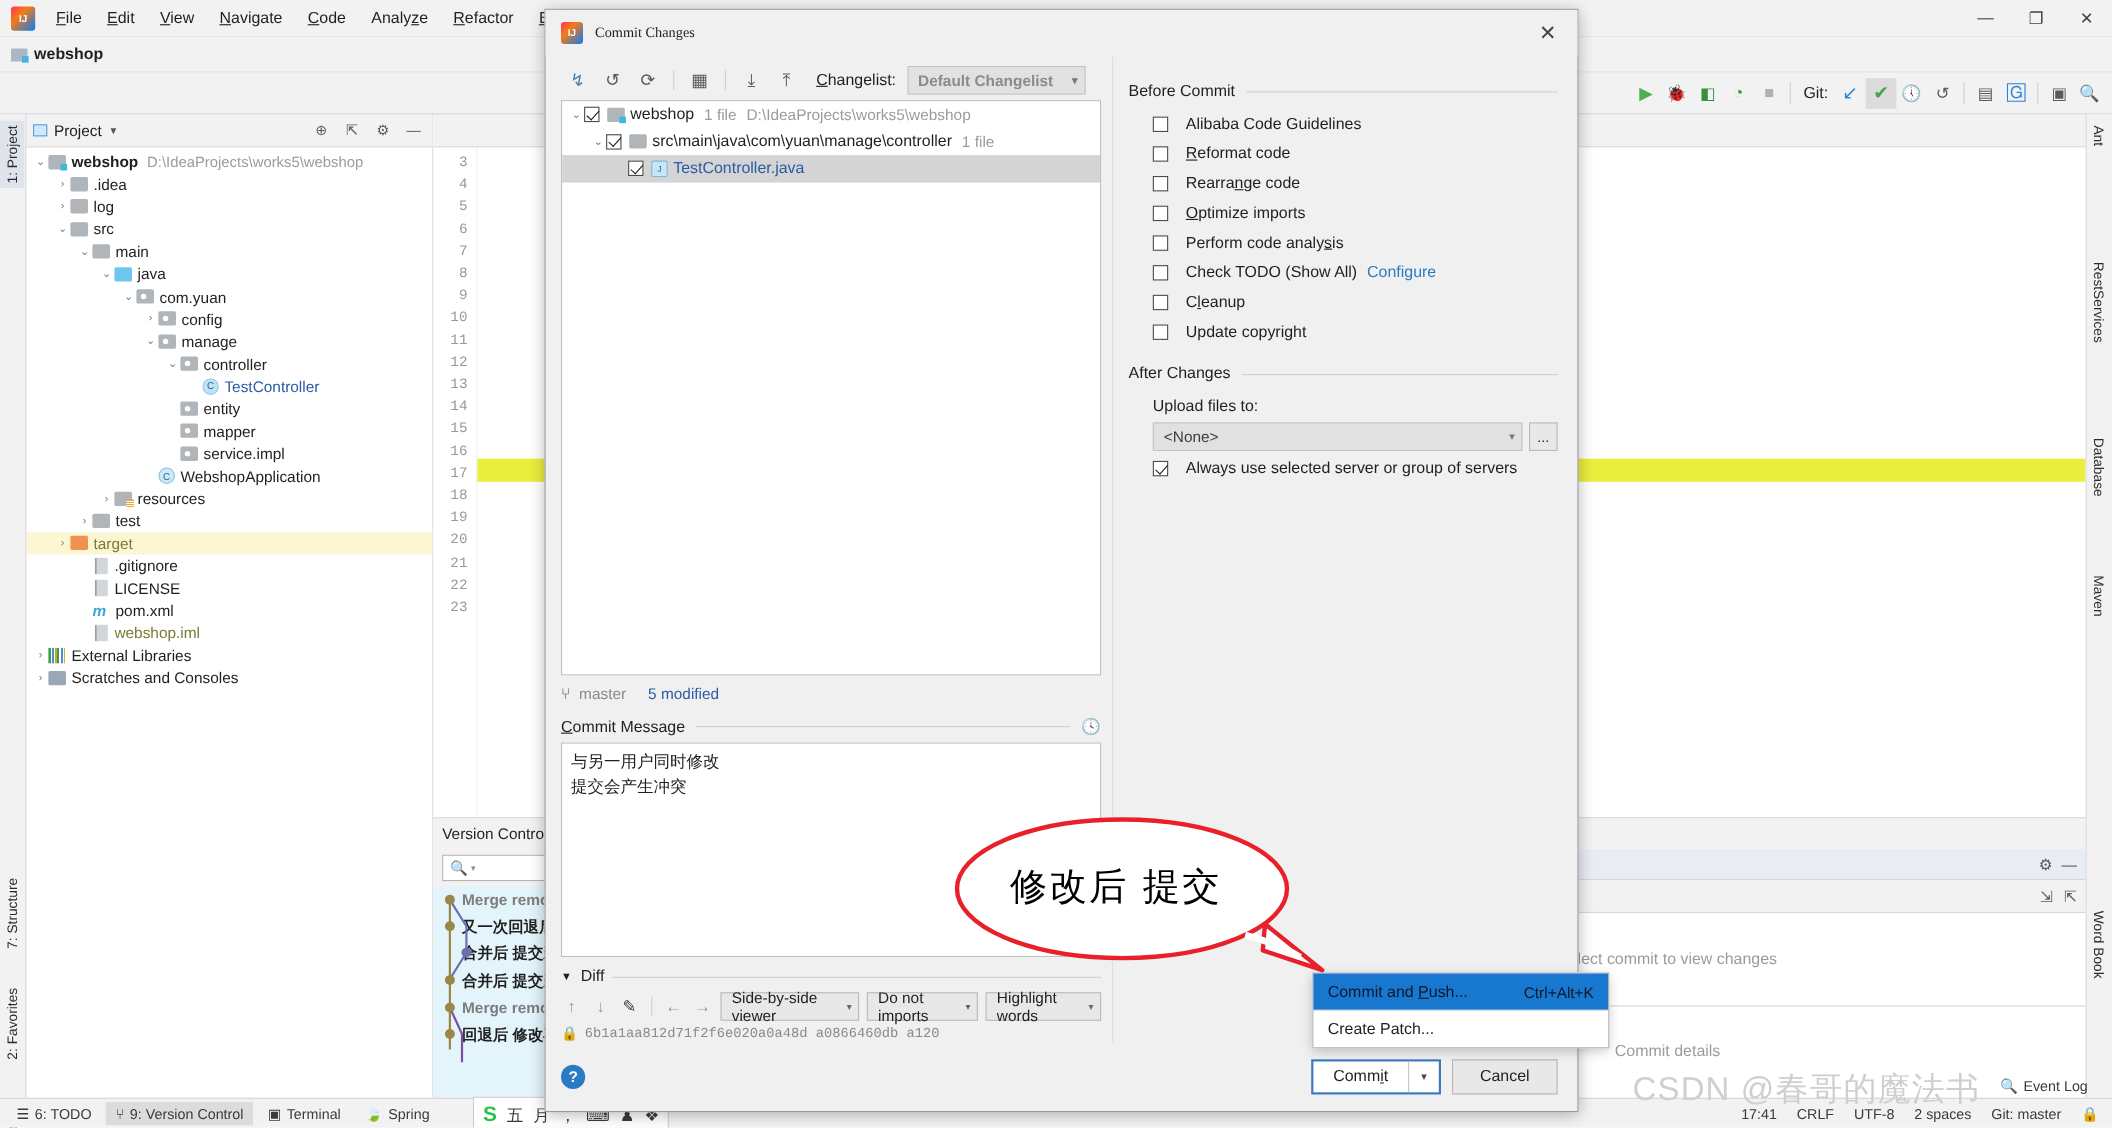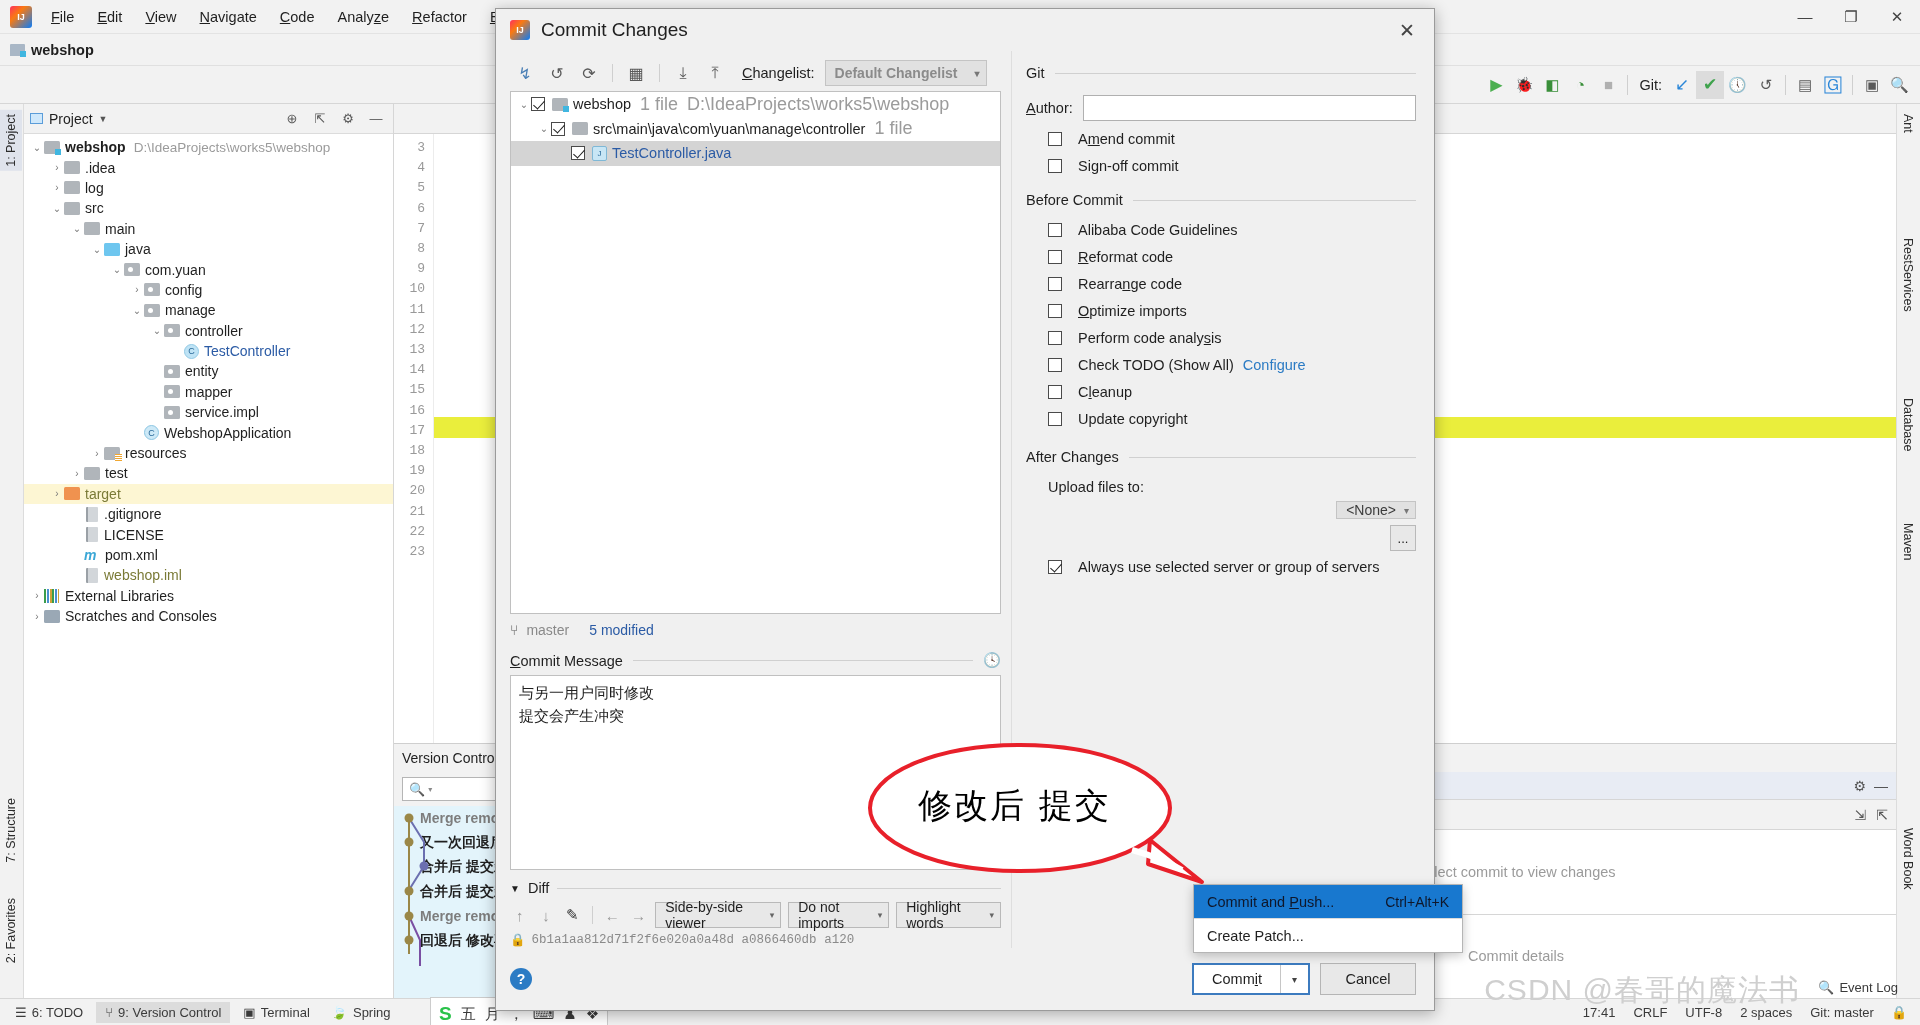--- a/index.html
+++ b/index.html
@@ -131,21 +131,21 @@
                white-space:nowrap; pointer-events:none;}
   .ime { position:absolute; left:430px; bottom:-6px; height:34px; background:#fff; border:1px solid #ccc;
          display:flex; align-items:center; gap:9px; padding:0 8px; font-size:15px;}
   .ime .s { color:#29c24a; font-weight:bold; font-size:19px;}
 
   
   .dlg { position:absolute; left:495px; top:8px; width:940px; height:1003px; background:#f0f0f0;
          border:1px solid #9a9a9a; box-shadow:0 3px 14px rgba(0,0,0,.30); display:flex; flex-direction:column; z-index:40;}
   .dlg-title { height:42px; display:flex; align-items:center; padding:0 6px 0 14px; background:#f0f0f0;}
   .dlg-title .ij-logo { width:20px; height:20px; margin:0 11px 0 0;}
-  .dlg-title .t { font-size:19px; }
+  .dlg-title .t { font-size:13px;font-family:Liberation Serif, serif; }
   .dlg-title .x { margin-left:auto; width:42px; height:38px; display:flex; align-items:center; justify-content:center;
                   font-size:19px; color:#444;}
   .dlg-body { flex:1; display:flex; min-height:0; padding:0 0 0 0;}
   .dlg-left { width:515px; display:flex; flex-direction:column; padding:4px 10px 0 14px;}
   .dlg-right { flex:1; padding:6px 18px 0 14px; border-left:1px solid #dedede;}
 
   .ctb { height:36px; display:flex; align-items:center; gap:2px; }
   .ctb .ic { width:30px; height:28px; display:flex; align-items:center; justify-content:center; color:#4a7fb5; font-size:16px;}
   .ctb .ic.gray { color:#5a5a5a; }
   .ctb .sep { width:1px; height:18px; background:#cfcfcf; margin:0 6px;}
@@ -158,21 +158,21 @@
 
   .filetree { flex:1; background:#fff; border:1px solid #c0c0c0; min-height:0; overflow:hidden; font-size:14.5px;}
   .ftrow { height:24.5px; display:flex; align-items:center; white-space:nowrap; padding-right:6px;}
   .ftrow.sel { background:#d4d4d4; }
   .cb { width:14px; height:14px; border:1.4px solid #4a4a4a; background:#fff; margin-right:7px; flex:none;
         position:relative; display:inline-block;}
   .cb.on:after{content:"";position:absolute;left:3.5px;top:-0.5px;width:5px;height:10px;border:solid #1f1f1f;
         border-width:0 1.8px 1.8px 0;transform:rotate(42deg);}
   .fname { color:#1f1f1f; }
   .fname.blue { color:#2b5ba5; }
-  .fmeta { color:#9b9b9b; margin-left:9px; font-size:18px;}
+  .fmeta { color:#9b9b9b; margin-left:9px; font-size:14px;}
 
   .branchrow { height:32px; display:flex; align-items:center; gap:8px; font-size:14px;}
   .branchrow .bi { color:#5a5a5a; font-size:14px;}
   .branchrow .bn { color:#8a8a8a; }
   .branchrow .mod { color:#2b5ba5; margin-left:12px;}
 
   .seclabel { display:flex; align-items:center; gap:10px; font-size:14.5px; margin:6px 0 6px;}
   .seclabel .line { flex:1; height:1px; background:#d0d0d0;}
   .msgbox { flex:none; height:195px; background:#fff; border:1px solid #c0c0c0; padding:5px 8px; font-size:15px;
             line-height:23px; overflow:hidden;}
@@ -187,21 +187,21 @@
               display:flex; align-items:center; gap:6px; overflow:hidden; white-space:nowrap;}
 
   .grp { font-size:14.5px; }
   .grp .hd { display:flex; align-items:center; gap:10px; margin:8px 0 14px;}
   .grp .hd .line { flex:1; height:1px; background:#d0d0d0;}
   .fieldrow { display:flex; align-items:center; gap:10px; margin-bottom:10px;}
   .fieldrow label { font-size:14.5px;}
   .textinput { flex:1; height:26px; background:#fff; border:1px solid #b0b0b0;}
   .cbrow { display:flex; align-items:center; gap:9px; margin:0 0 11px 22px; font-size:14.5px;}
   .cbrow .lnk { color:#2b7bc4; }
-  .uprow { display:flex; align-items:flex-end; gap:6px; margin:6px 0 8px 22px;flex-direction:column;}
+  .uprow { display:flex; align-items:flex-end; gap:6px; margin:6px 0 8px 22px;}
   .uprow .combo { flex:1; }
   .dots { width:26px; height:26px; border:1px solid #b9b9b9; background:#e8e8e8; display:flex;
           align-items:center; justify-content:center; font-size:13px;}
 
   .dlg-foot { height:62px; display:flex; align-items:center; padding:0 18px 0 14px; gap:10px; position:relative;}
   .helpic { width:22px; height:22px; border-radius:50%; background:#2b7bc4; color:#fff; font-size:14px; font-weight:bold;
             display:flex; align-items:center; justify-content:center;}
   .btn { height:32px; min-width:96px; border:1px solid #b5b5b5; background:#e8e8e8; display:flex; align-items:center;
          justify-content:center; font-size:14.5px; padding:0 14px;}
   .splitbtn { display:flex; height:32px; border:2px solid #3c7bbf; background:#fff; margin-left:auto;}
@@ -720,38 +720,20 @@
         </div>
       </div>
       <div class="diffmeta">
         <span>🔒</span>
         <span>6b1a1aa812d71f2f6e020a0a48d a0866460db a120</span>
       </div>
     </div>
 
     <div class="dlg-right">
 
-      <div class="grp">
-        <div class="hd">
-          <span>Git</span>
-          <span class="line"></span>
-        </div>
-        <div class="fieldrow">
-          <label><u>A</u>uthor:</label>
-          <div class="textinput"></div>
-        </div>
-        <div class="cbrow">
-          <span class="cb"></span>
-          <span>A<u>m</u>end commit</span>
-        </div>
-        <div class="cbrow">
-          <span class="cb"></span>
-          <span>Si<u>g</u>n-off commit</span>
-        </div>
-      </div>
 
       <div class="grp" style="margin-top:18px">
         <div class="hd">
           <span>Before Commit</span>
           <span class="line"></span>
         </div>
         <div id="before-cbs">
             <div class="cbrow">
               <span class="cb"></span>
               <span>Alibaba Code Guidelines</span>

